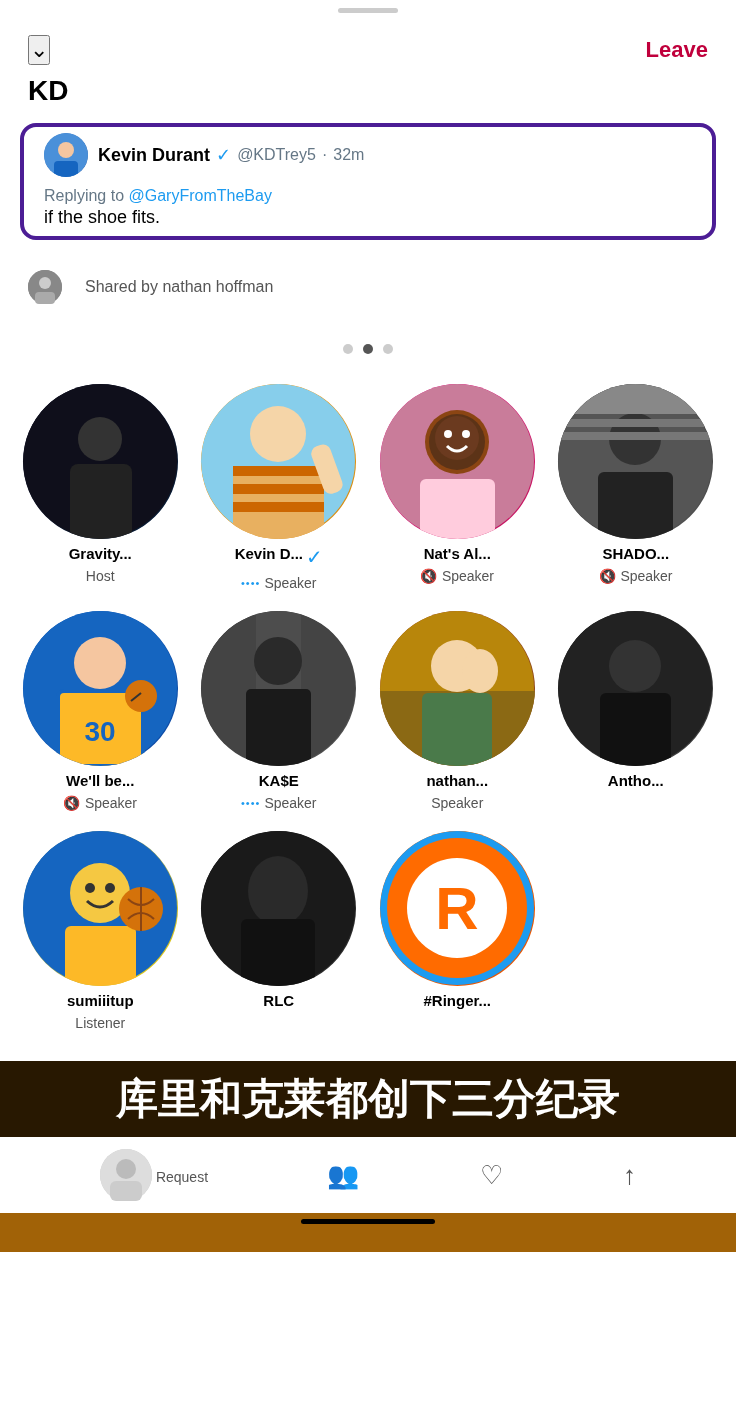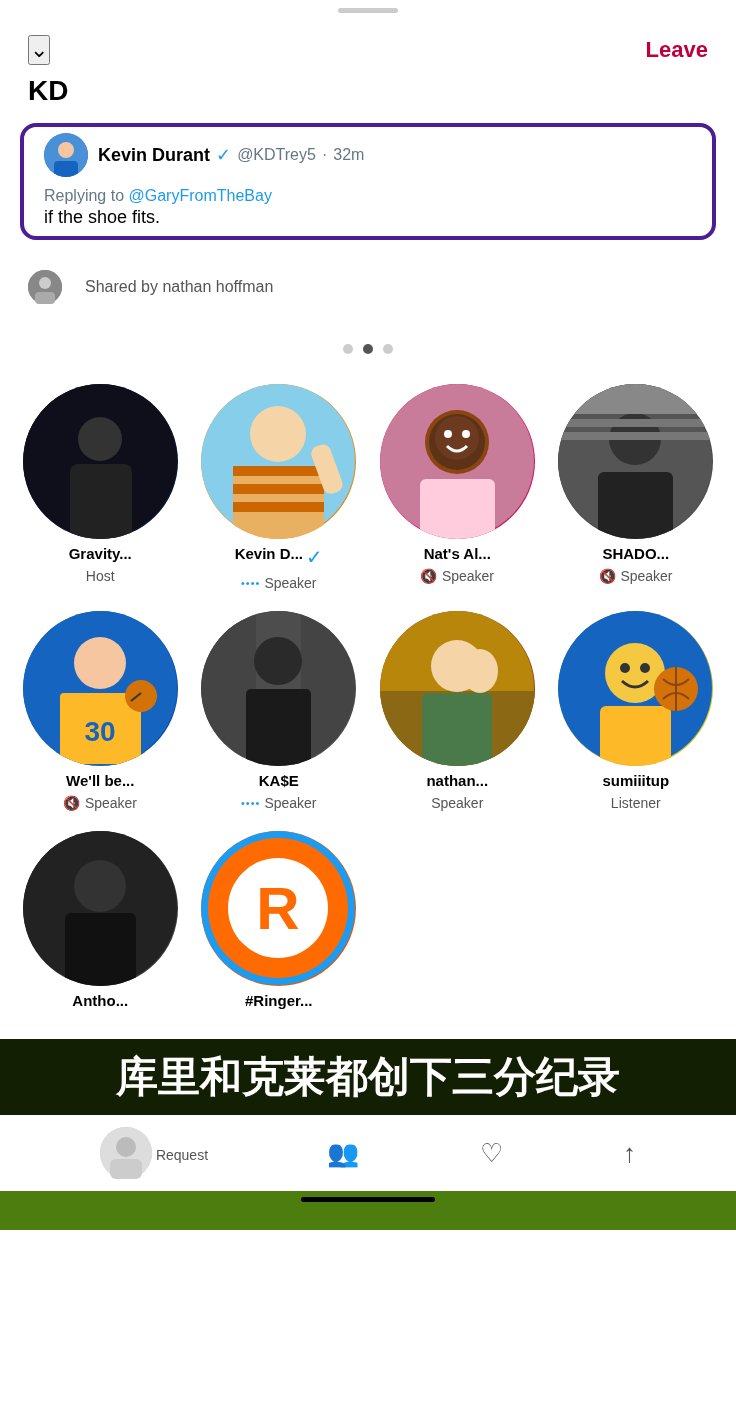--- a/index.html
+++ b/index.html
@@ -223,21 +223,21 @@
       text-align: center;
       display: flex;
       align-items: center;
       gap: 4px;
     }
 
     
     .bottom-bar {
       position: relative;
       margin-top: 10px;
-      background: #4d7c0f;
+      background: #a16207;
       padding: 0 0 20px;
     }
 
     
     .subtitle-overlay {
       background: rgba(0,0,0,0.75);
       color: #fff;
       font-size: 42px;
       font-weight: 900;
       text-align: center;
@@ -524,20 +524,32 @@
 
         <rect x="42" y="82" width="70" height="73" rx="6" fill="#4a7a4a"></rect>
 
         <ellipse cx="100" cy="60" rx="18" ry="22" fill="#f5d5a8"></ellipse>
       </svg>
     </div>
     <span class="speaker-name">nathan...</span>
     <span class="speaker-role">Speaker</span>
   </div>
 
+  <div class="speaker-item row3">
+    <div class="speaker-avatar antho" style="position:relative;">
+      <svg width="155" height="155" viewBox="0 0 155 155">
+        <circle cx="77" cy="77" r="77" fill="#222"></circle>
+        <circle cx="77" cy="55" r="26" fill="#333"></circle>
+        <rect x="42" y="82" width="71" height="73" rx="6" fill="#111"></rect>
+      </svg>
+      <div class="cloud-badge">☁</div>
+    </div>
+    <span class="speaker-name">Antho...</span>
+  </div>
+
   <div class="speaker-item">
     <div class="speaker-avatar sumiii">
       <svg width="155" height="155" viewBox="0 0 155 155">
         <circle cx="77" cy="77" r="77" fill="#1565C0"></circle>
 
         <circle cx="77" cy="62" r="30" fill="#f5c842"></circle>
 
         <circle cx="67" cy="57" r="5" fill="#333"></circle>
         <circle cx="87" cy="57" r="5" fill="#333"></circle>
         <path d="M64 70 Q77 82 90 70" stroke="#333" stroke-width="3" fill="none"></path>
@@ -548,31 +560,31 @@
         <path d="M105 68 Q118 80 131 68" stroke="#8B4513" stroke-width="2" fill="none"></path>
         <path d="M105 88 Q118 76 131 88" stroke="#8B4513" stroke-width="2" fill="none"></path>
         <line x1="118" y1="56" x2="118" y2="100" stroke="#8B4513" stroke-width="2"></line>
       </svg>
     </div>
     <span class="speaker-name">sumiiitup</span>
     <span class="speaker-role">Listener</span>
   </div>
 
   <div class="speaker-item row3">
-    <div class="speaker-avatar antho" style="position:relative;">
-      <svg width="155" height="155" viewBox="0 0 155 155">
-        <circle cx="77" cy="77" r="77" fill="#222"></circle>
-        <circle cx="77" cy="55" r="26" fill="#333"></circle>
-        <rect x="42" y="82" width="71" height="73" rx="6" fill="#111"></rect>
+    <div class="speaker-avatar rlc" style="position:relative;">
+      <svg width="155" height="155" viewBox="0 0 155 155">
+        <circle cx="77" cy="77" r="77" fill="#1a1a1a"></circle>
+
+        <ellipse cx="77" cy="60" rx="30" ry="35" fill="#2a2a2a"></ellipse>
+        <rect x="40" y="88" width="74" height="67" rx="6" fill="#111"></rect>
       </svg>
       <div class="cloud-badge">☁</div>
     </div>
-    <span class="speaker-name">Antho...</span>
-  </div>
-
+    <span class="speaker-name">RLC</span>
+  </div>
 
   <div class="speaker-item row3">
     <div class="speaker-avatar ringer" style="position:relative;">
       <svg width="155" height="155" viewBox="0 0 155 155">
 
         <circle cx="77" cy="77" r="77" fill="#1d9bf0"></circle>
         <circle cx="77" cy="77" r="70" fill="#ff6b00"></circle>
         <circle cx="77" cy="77" r="50" fill="#fff"></circle>
 
         <text x="77" y="98" text-anchor="middle" fill="#ff6b00" font-size="60" font-weight="900">R</text>

